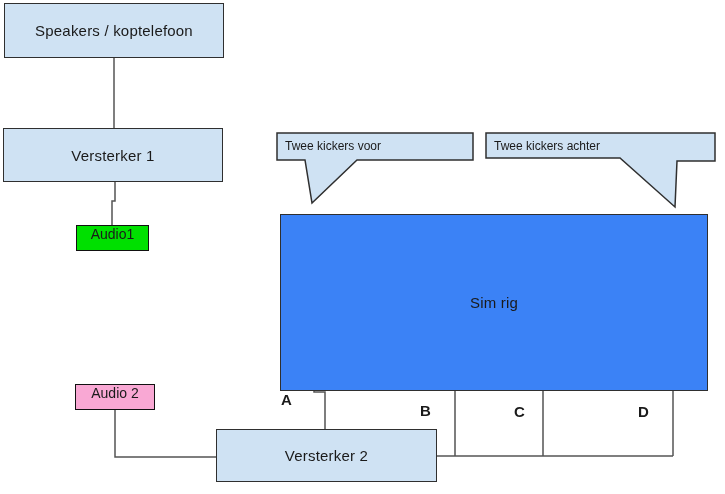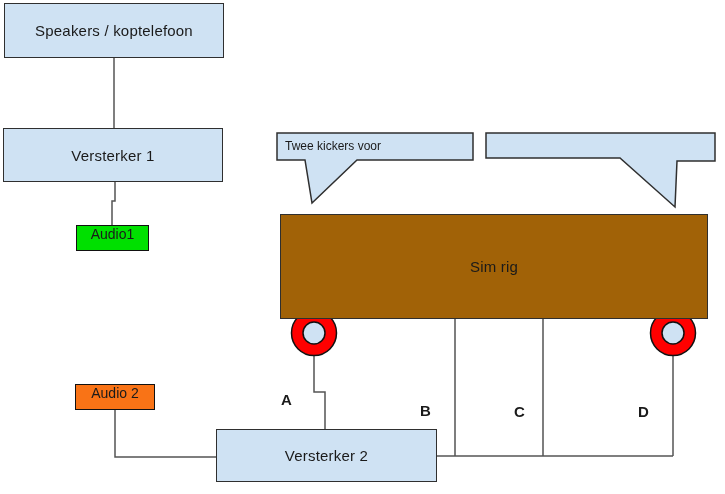--- a/index.html
+++ b/index.html
@@ -82,45 +82,46 @@
     <g>
       <circle cx="314" cy="333" r="22.5" stroke="#111111" stroke-width="1.5" fill="#ff0000"></circle>
       <circle cx="314" cy="333" r="11" stroke="#111111" stroke-width="1.5" fill="#cfe2f3"></circle>
     </g>
     <g>
       <circle cx="673" cy="333" r="22.5" stroke="#111111" stroke-width="1.5" fill="#ff0000"></circle>
       <circle cx="673" cy="333" r="11" stroke="#111111" stroke-width="1.5" fill="#cfe2f3"></circle>
     </g>
   </svg>
 
-  <div class="node z1" style="left: 280px; top: 214px; width: 428px; height: 105px; background-color: #a16207;">
+  <div class="node z1" style="left: 280px; top: 214px; width: 428px; height: 177px; background-color: #3b82f6;">
     <span>Sim rig</span>
   </div>
 
   <div class="node z2" style="left: 4px; top: 3px; width: 220px; height: 55px; background-color: rgb(207, 226, 243);">
     <span>Speakers / koptelefoon</span>
   </div>
 
   <div class="node z2" style="left: 3px; top: 128px; width: 220px; height: 54px; background-color: rgb(207, 226, 243); align-items: center;">
     <span>Versterker 1</span>
   </div>
 
 
   <div class="chip" style="left: 76px; top: 225px; width: 73px; height: 26px; background-color: rgb(0, 224, 0);">
     <span>Audio1</span>
   </div>
 
-  <div class="chip" style="left: 75px; top: 384px; width: 80px; height: 26px; background-color: #f97316;">
+  <div class="chip" style="left: 75px; top: 384px; width: 80px; height: 26px; background-color: #f9a8d4;">
     <span>Audio 2</span>
   </div>
 
   <div class="node z2" style="left: 216px; top: 429px; width: 221px; height: 53px; background-color: rgb(207, 226, 243); justify-content: center;">
     <span>Versterker 2</span>
   </div>
 
   <div class="callout-label" style="left:285px; top:139px;">Twee kickers voor</div>
+  <div class="callout-label" style="left:494px; top:139px;">Twee kickers achter</div>
 
   <div class="channel-label" style="left:281px; top:391px;">A</div>
   <div class="channel-label" style="left:420px; top:402px;">B</div>
   <div class="channel-label" style="left:514px; top:403px;">C</div>
   <div class="channel-label" style="left:638px; top:403px;">D</div>
 
 </div>
 
 </body></html>

